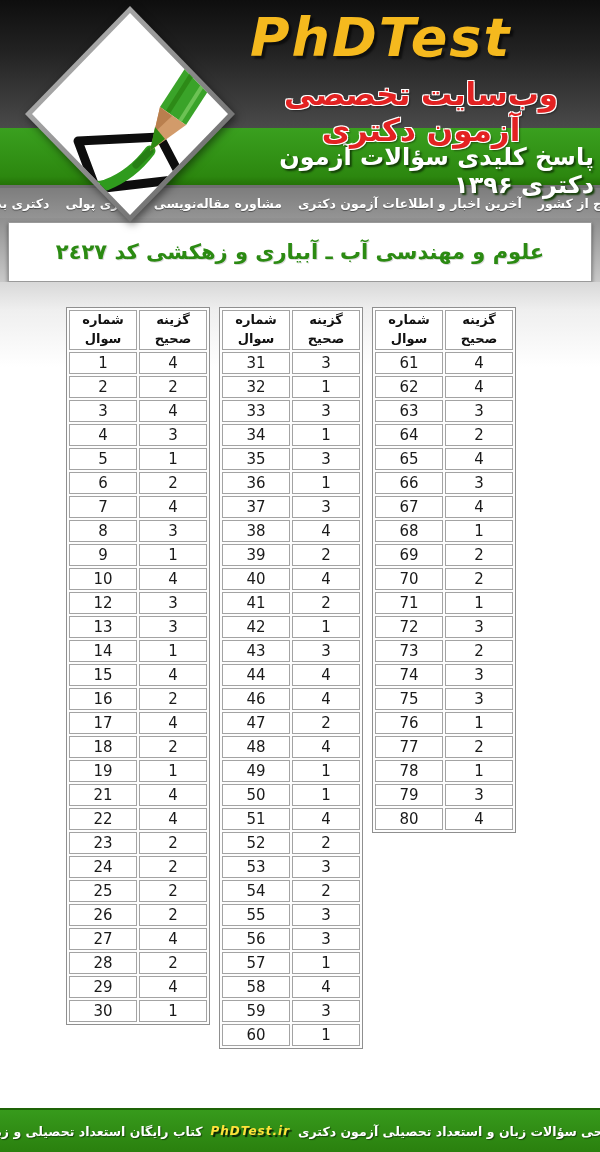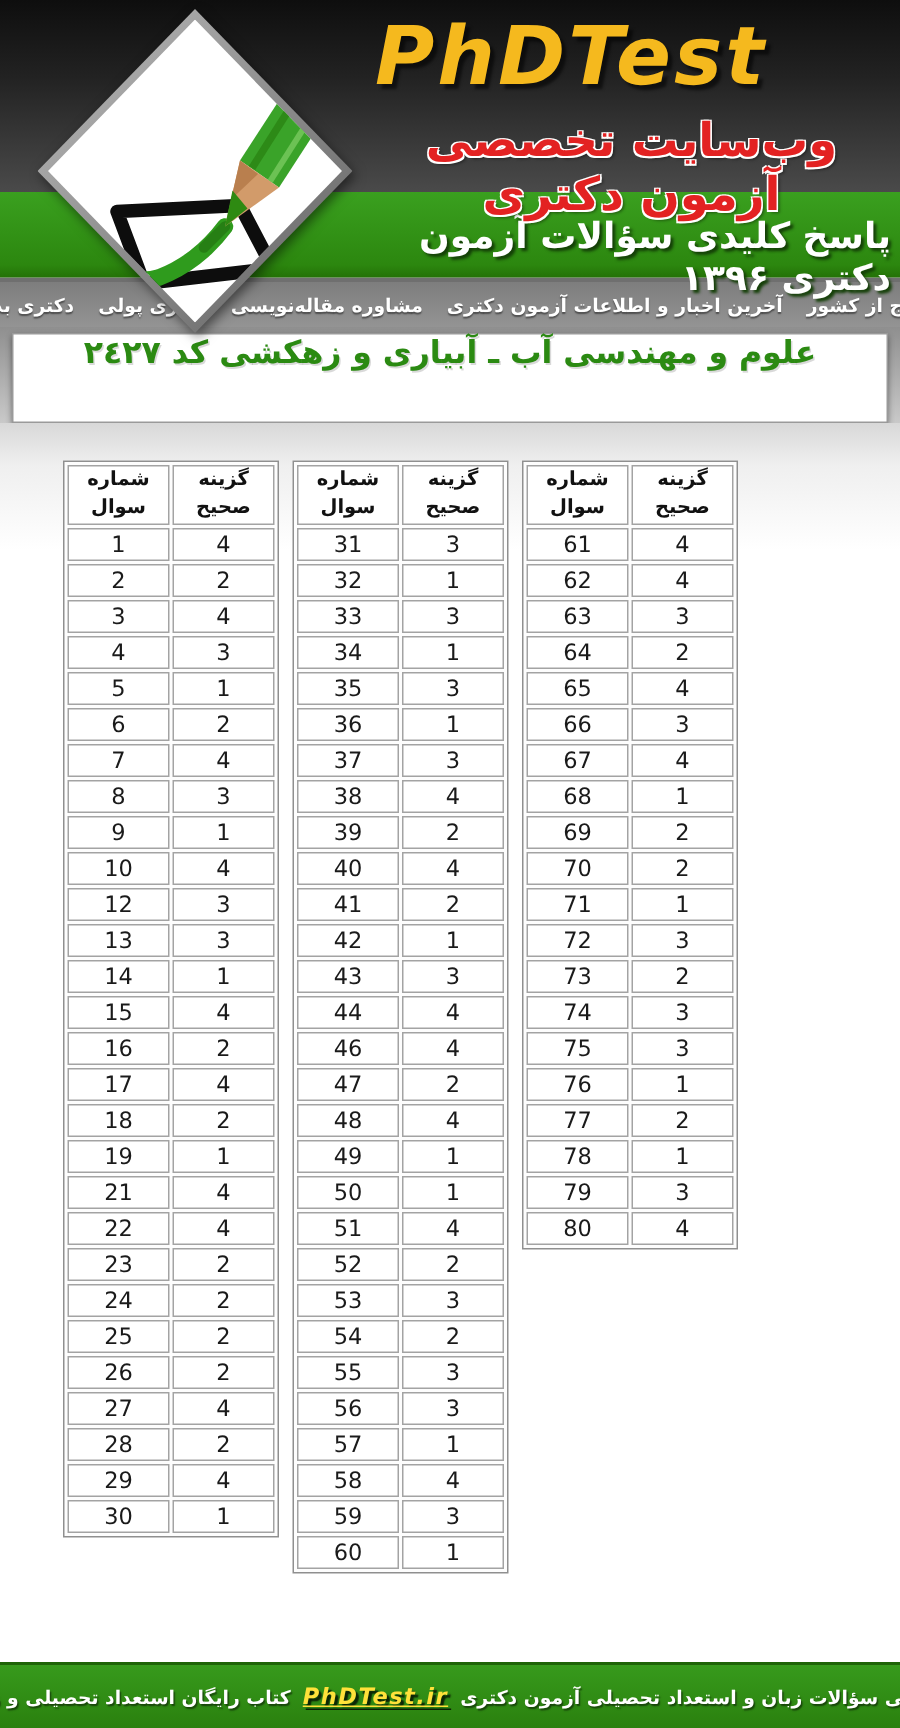--- a/index.html
+++ b/index.html
@@ -28,38 +28,38 @@
   .logo-diamond { position:absolute; left:25px; top:6px; width:210px; height:216px; z-index:5; cursor:pointer;
     filter:drop-shadow(2px 3px 4px rgba(0,0,0,.5)); }
   .diamond-border { position:absolute; inset:0; background:linear-gradient(135deg,#bdbdbd,#5f5f5f);
     clip-path:polygon(50% 0,100% 50%,50% 100%,0 50%); }
   .diamond-face { position:absolute; inset:7px; background:#fff; clip-path:polygon(50% 0,100% 50%,50% 100%,0 50%); }
   .logo-art { position:absolute; inset:7px; clip-path:polygon(50% 0,100% 50%,50% 100%,0 50%); }
 
   
   .subject-wrap { background:linear-gradient(to bottom,#8f8f8f 0,#c9c9c9 100%); padding:4px 8px 0 8px; }
   .subject-banner { height:60px; background:#fff; border:1px solid #9a9a9a; box-shadow:0 2px 4px rgba(0,0,0,.45);
-    display:flex; align-items:flex-start; justify-content:center; direction:rtl; }
+    display:flex; align-items:center; justify-content:center; direction:rtl; }
   .subject-title { color:#2b8a12; font-size:21px; font-weight:bold; text-shadow:1px 1px 0 rgba(0,0,0,.15); }
 
   
   .main { flex:1; background:linear-gradient(to bottom,#d8d8d8 0,#efefef 28px,#fff 85px); }
-  .tables-row { display:flex; align-items:flex-start; padding-left:42px; gap:9px; margin-top:25px; }
+  .tables-row { display:flex; align-items:flex-start; padding-left:66px; gap:9px; margin-top:25px; }
   table.answer-table { border-collapse:separate; border-spacing:2px; background:#fdfdfd; border:1px solid #8f8f8f; }
   .answer-table th { width:68px; height:40px; border:1px solid #a3a3a3; background:#fff; text-align:center;
     font-size:13px; font-weight:bold; color:#111; white-space:pre-line; line-height:1.45; direction:rtl; }
   .answer-table td { width:68px; height:20px; border:1px solid #a3a3a3; background:#fff; text-align:center;
     font-size:15px; color:#1a1a1a; line-height:20px; }
 
   
   .footer { height:44px; background:linear-gradient(to bottom,#379a1c 0,#2a800e 100%); border-top:2px solid #1e6307;
     display:flex; align-items:center; justify-content:center; gap:8px; direction:rtl; }
   .footer-text { color:#fff; font-size:12.5px; font-weight:bold; text-shadow:1px 1px 1px rgba(0,0,0,.5); white-space:nowrap; }
-  .footer-logo { color:#ffe13a; font-size:15px; font-weight:bold; font-style:italic; letter-spacing:1px;
-    text-shadow:2px 2px 1px rgba(0,0,0,.75); direction:ltr; cursor:pointer;text-decoration:underline; }
+  .footer-logo { color:#ffe13a; font-size:12px; font-weight:bold; font-style:italic; letter-spacing:1px;
+    text-shadow:2px 2px 1px rgba(0,0,0,.75); direction:ltr; cursor:pointer; }
 </style>
 </head>
 <body>
 
 <div class="page">
 
   <header class="header">
     <div class="header-top"></div>
     <div class="green-band">
       <div class="band-title">پاسخ کلیدی سؤالات آزمون دکتری ۱۳۹۶</div>

